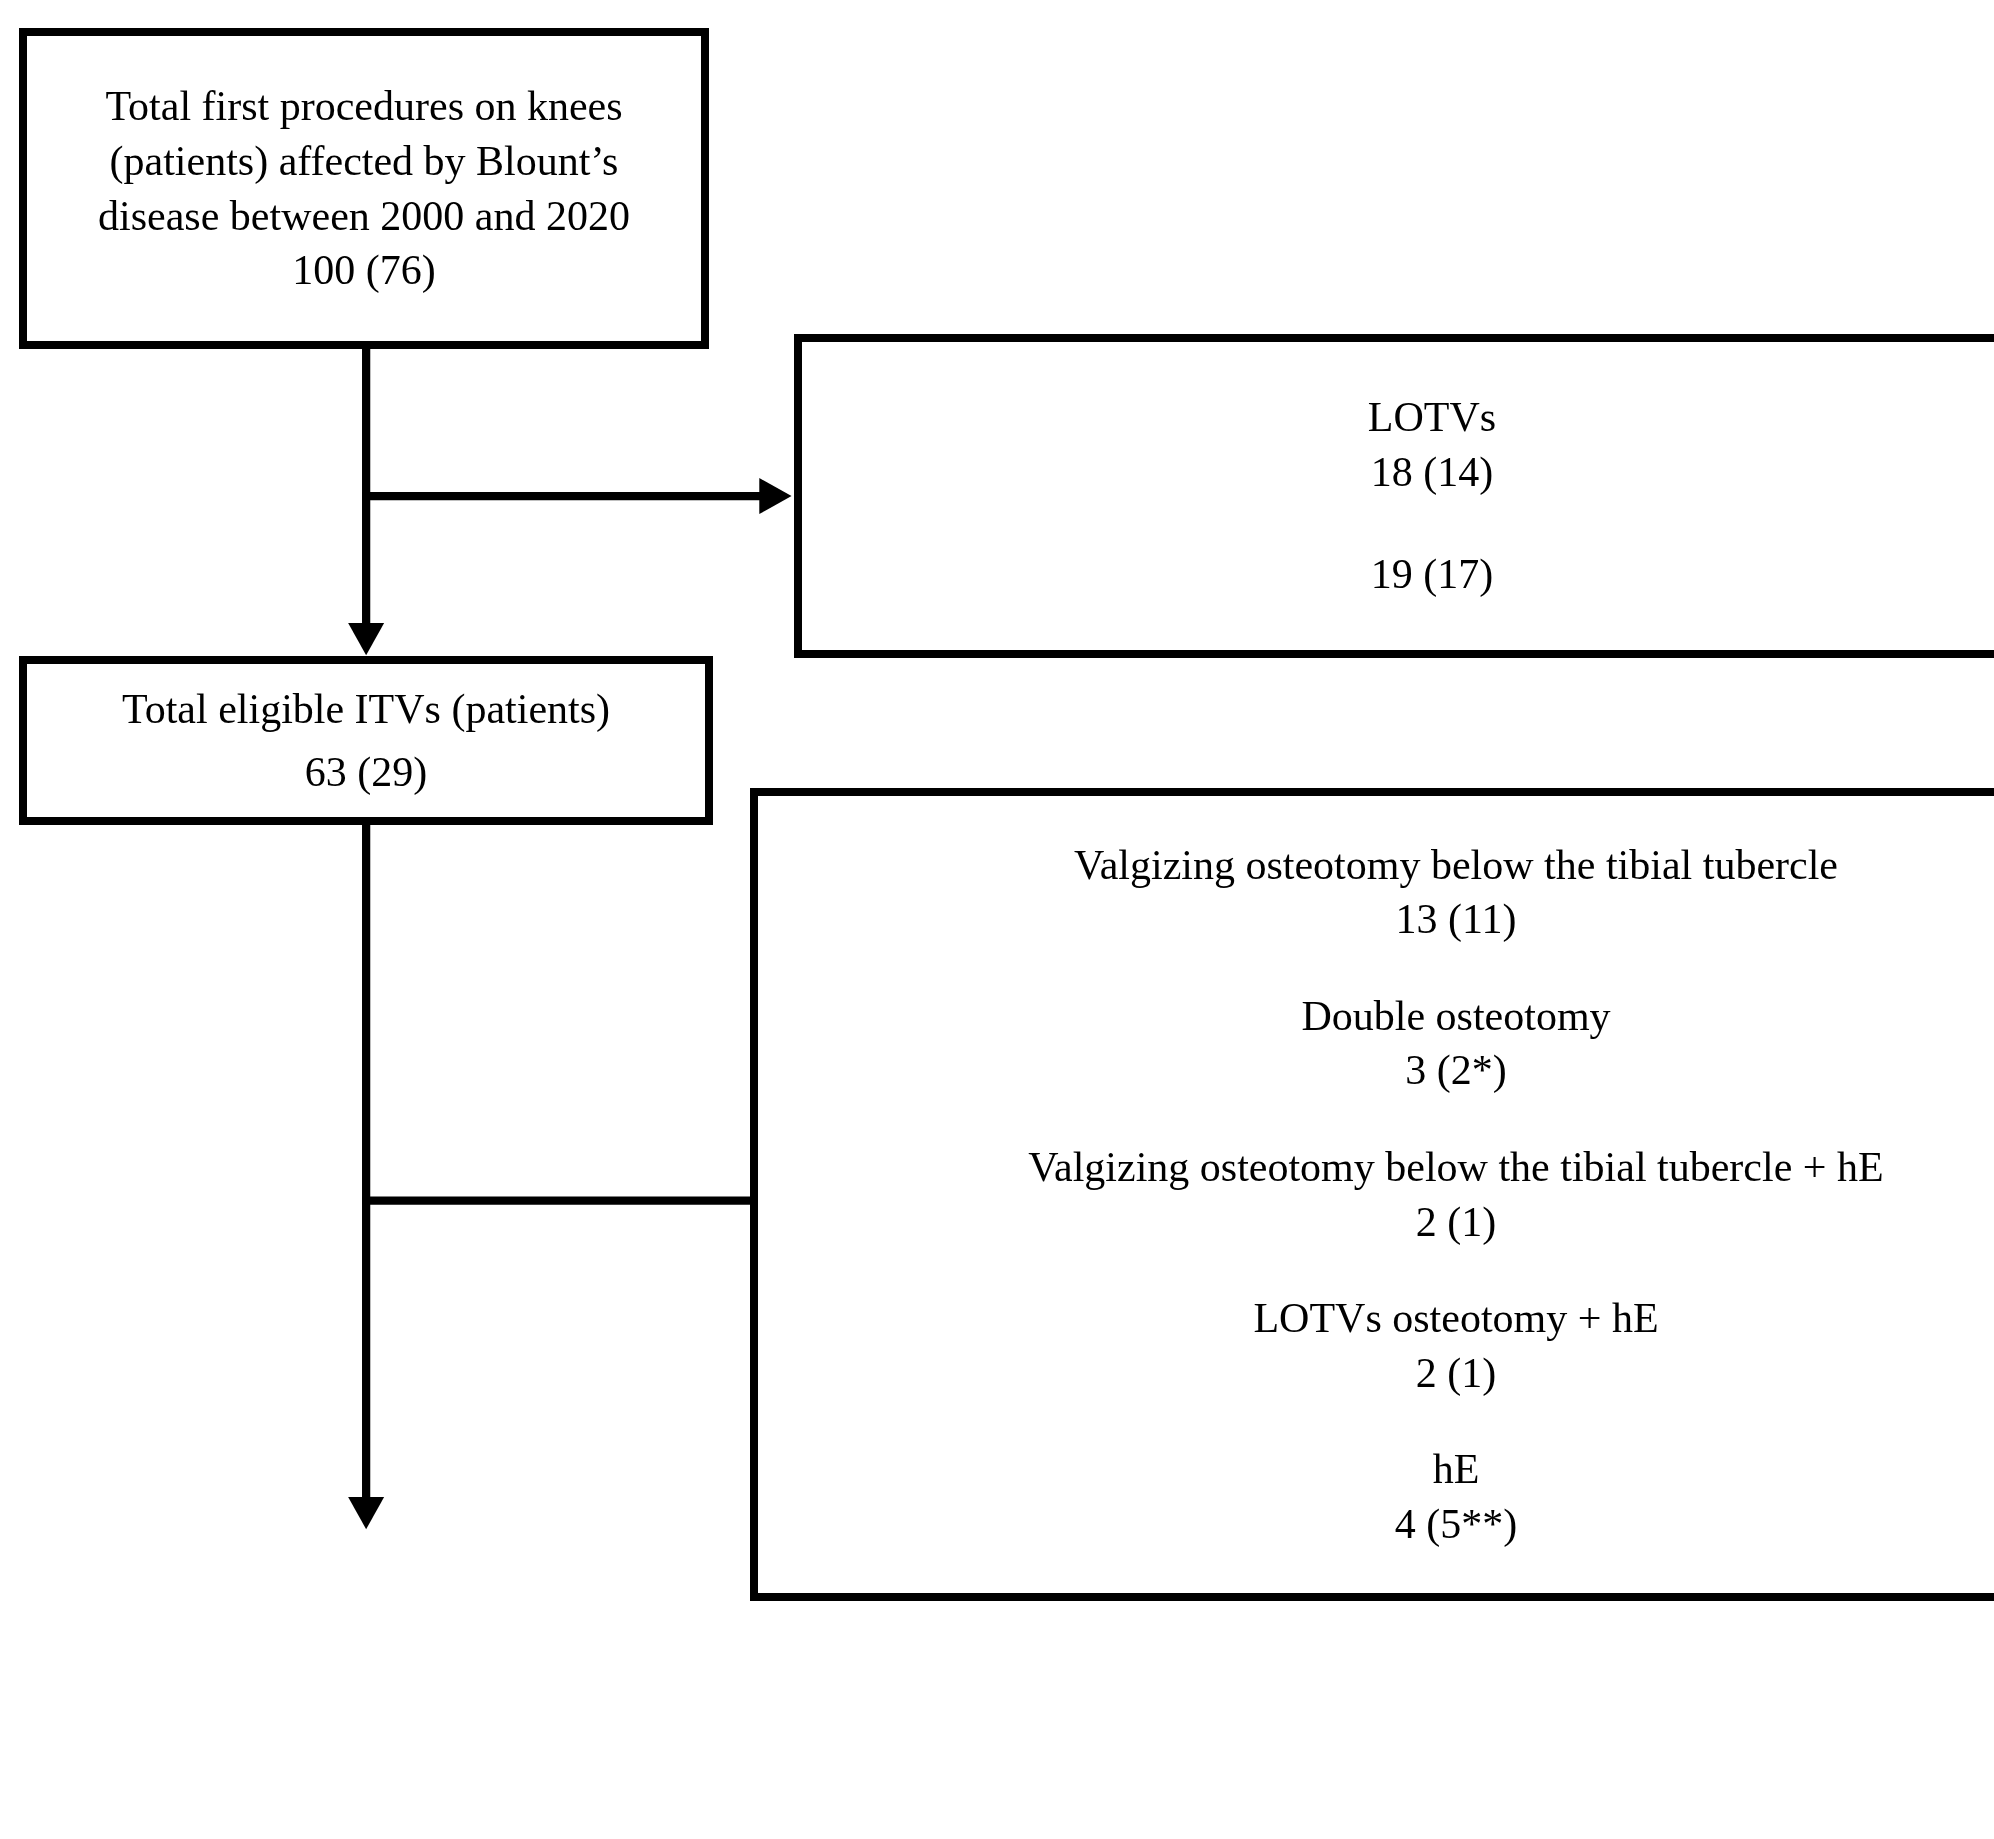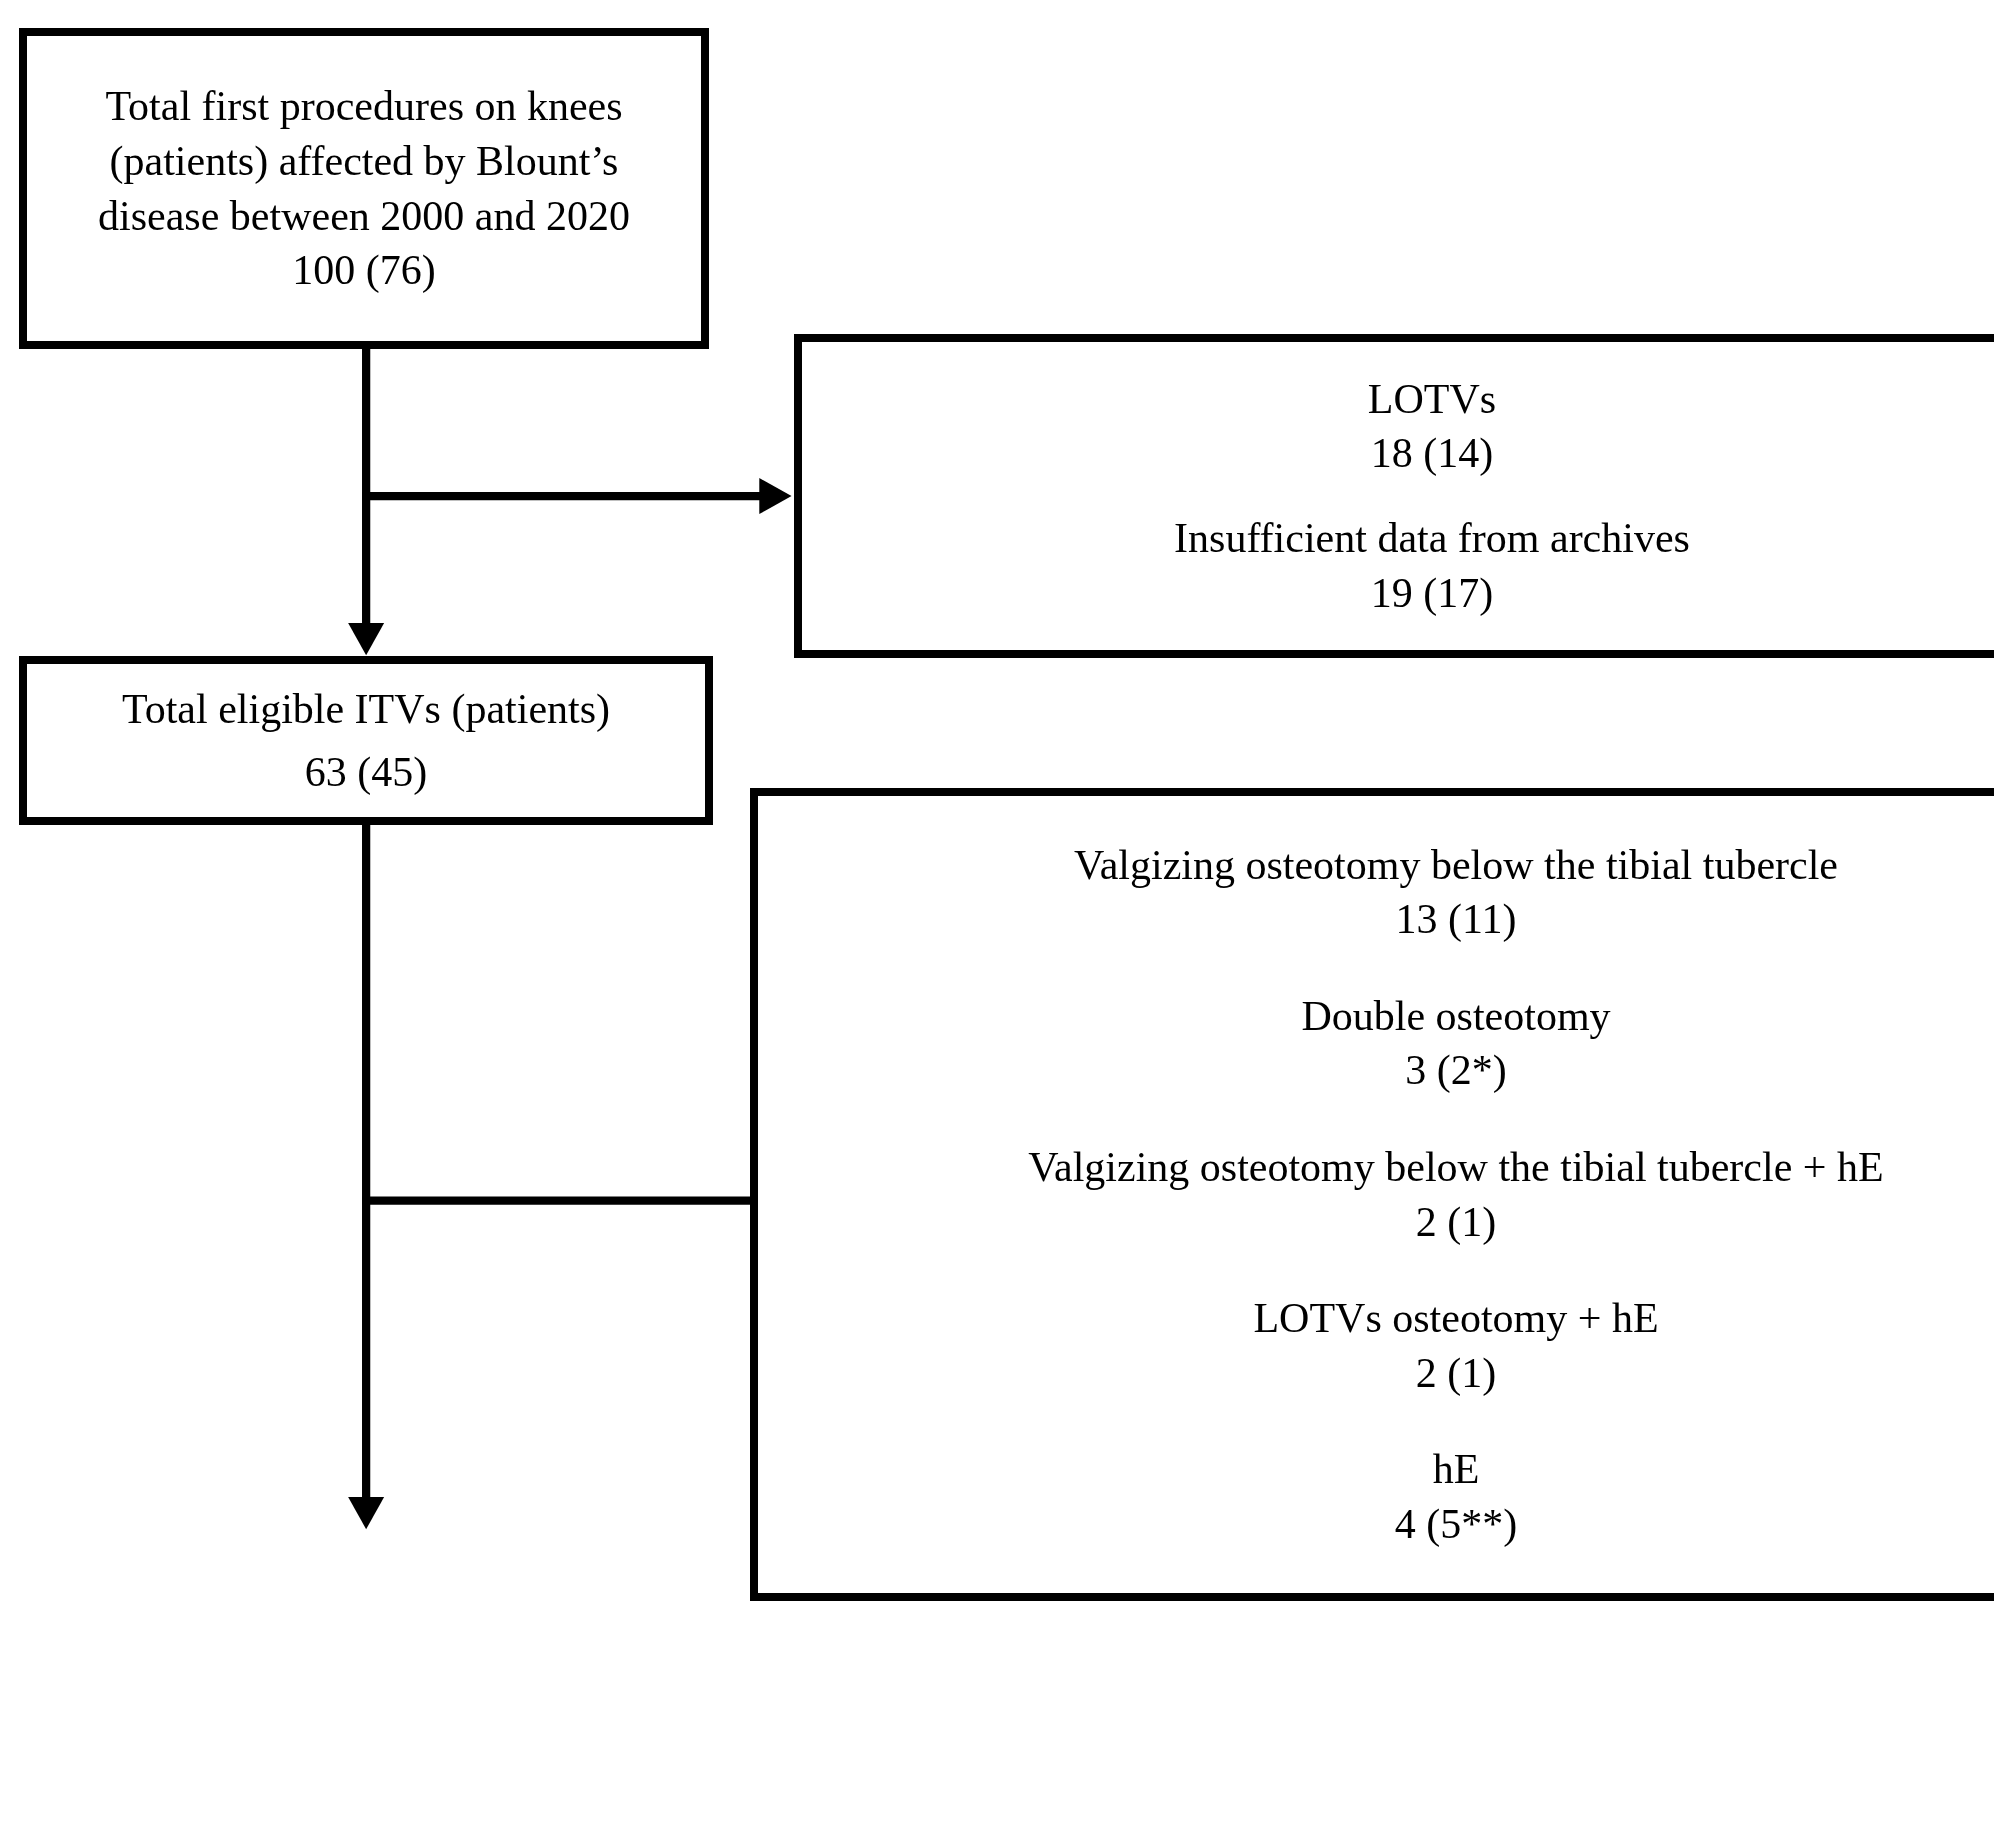--- a/index.html
+++ b/index.html
@@ -66,28 +66,27 @@
 disease between 2000 and 2020</div>
     <div class="box-count">100 (76)</div>
   </div>
 
   <div class="box box-exclusions-1">
     <div class="entry">
       <div class="entry-label">LOTVs</div>
       <div class="entry-count">18 (14)</div>
     </div>
     <div class="entry">
-      <div class="entry-label">Insufficient data from archives</div>
       <div class="entry-count">19 (17)</div>
     </div>
   </div>
 
   <div class="box box-eligible">
     <div class="box-text">Total eligible ITVs (patients)</div>
-    <div class="box-count">63 (45)</div>
+    <div class="box-count">63 (29)</div>
   </div>
 
   <div class="box box-exclusions-2">
     <div class="entry">
       <div class="entry-label">Valgizing osteotomy below the tibial tubercle</div>
       <div class="entry-count">13 (11)</div>
     </div>
     <div class="entry">
       <div class="entry-label">Double osteotomy</div>
       <div class="entry-count">3 (2*)</div>

